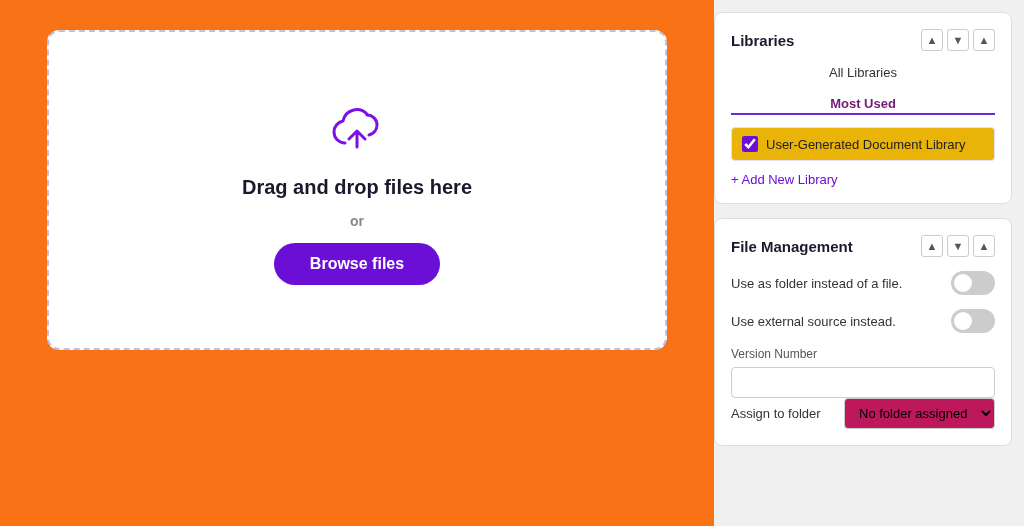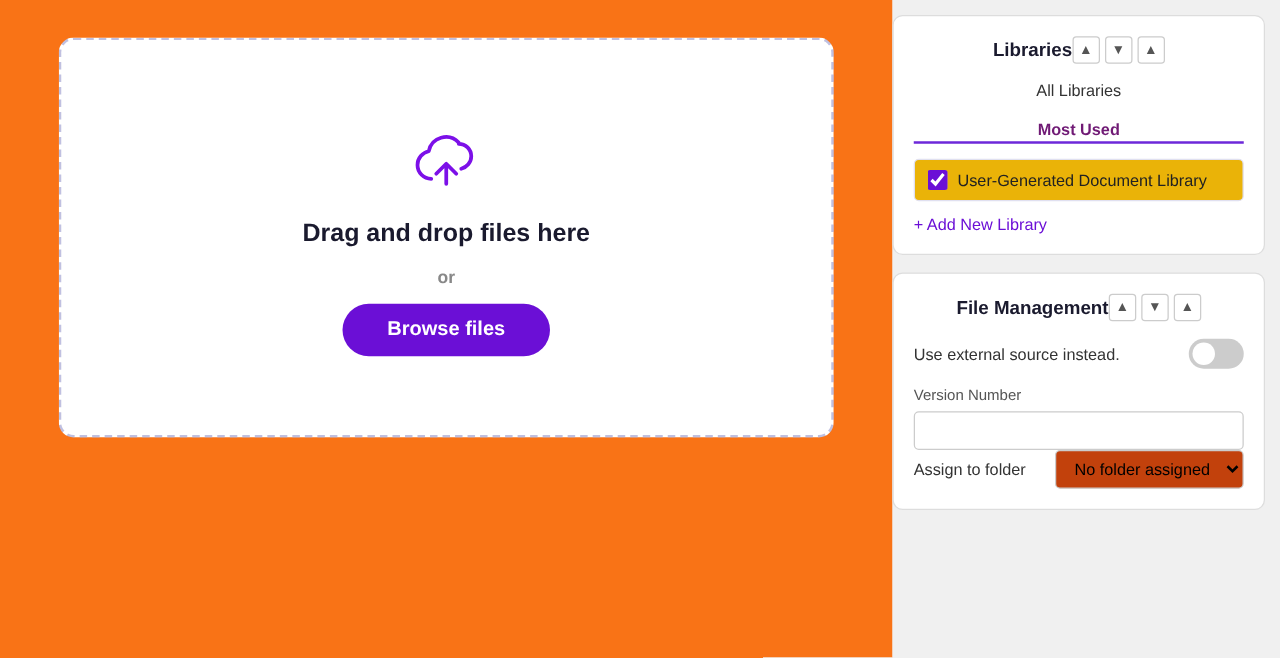--- a/index.html
+++ b/index.html
@@ -80,21 +80,21 @@
     .widget {
       background: #fff;
       border: 1px solid #ddd;
       border-radius: 8px;
       padding: 16px;
     }
 
     .widget-header {
       display: flex;
       align-items: center;
-      justify-content: center;
+      justify-content: space-between;
       margin-bottom: 14px;
     }
 
     .widget-title {
       font-size: 15px;
       font-weight: 700;
       color: #1a1a2e;
     }
 
     .widget-controls {
@@ -245,24 +245,23 @@
     .fm-assign-label {
       font-size: 13px;
       color: #333;
     }
 
     .fm-select {
       border: 1px solid #ccc;
       border-radius: 4px;
       padding: 6px 10px;
       font-size: 13px;
-      background: #c2410c;
+      background: #be185d;
       cursor: pointer;
       min-width: 140px;
-      text-align: right;
     }
   </style>
 </head>
 <body>
 
 <div class="left-panel">
   <div class="upload-area">
     <div class="upload-icon">
       <svg viewBox="0 0 64 64" fill="none" xmlns="http://www.w3.org/2000/svg">
         <path d="M44 40c4.4-1.2 8-5 8-10a10 10 0 0 0-10-10c0-.3 0-.7-.1-1A14 14 0 0 0 18 26c-5 1-9 5.5-9 11a11 11 0 0 0 11 11" stroke="#7c10e8" stroke-width="3" stroke-linecap="round" stroke-linejoin="round"></path>
@@ -300,20 +299,27 @@
   <div class="widget">
     <div class="widget-header">
       <span class="widget-title">File Management</span>
       <div class="widget-controls">
         <button class="ctrl-btn">▲</button>
         <button class="ctrl-btn">▼</button>
         <button class="ctrl-btn">▲</button>
       </div>
     </div>
 
+    <div class="fm-row">
+      <span class="fm-label">Use as folder instead of a file.</span>
+      <label class="toggle">
+        <input type="checkbox" style="">
+        <span class="toggle-slider"></span>
+      </label>
+    </div>
 
     <div class="fm-row">
       <span class="fm-label">Use external source instead.</span>
       <label class="toggle">
         <input type="checkbox" style="">
         <span class="toggle-slider"></span>
       </label>
     </div>
 
     <div class="fm-field">

